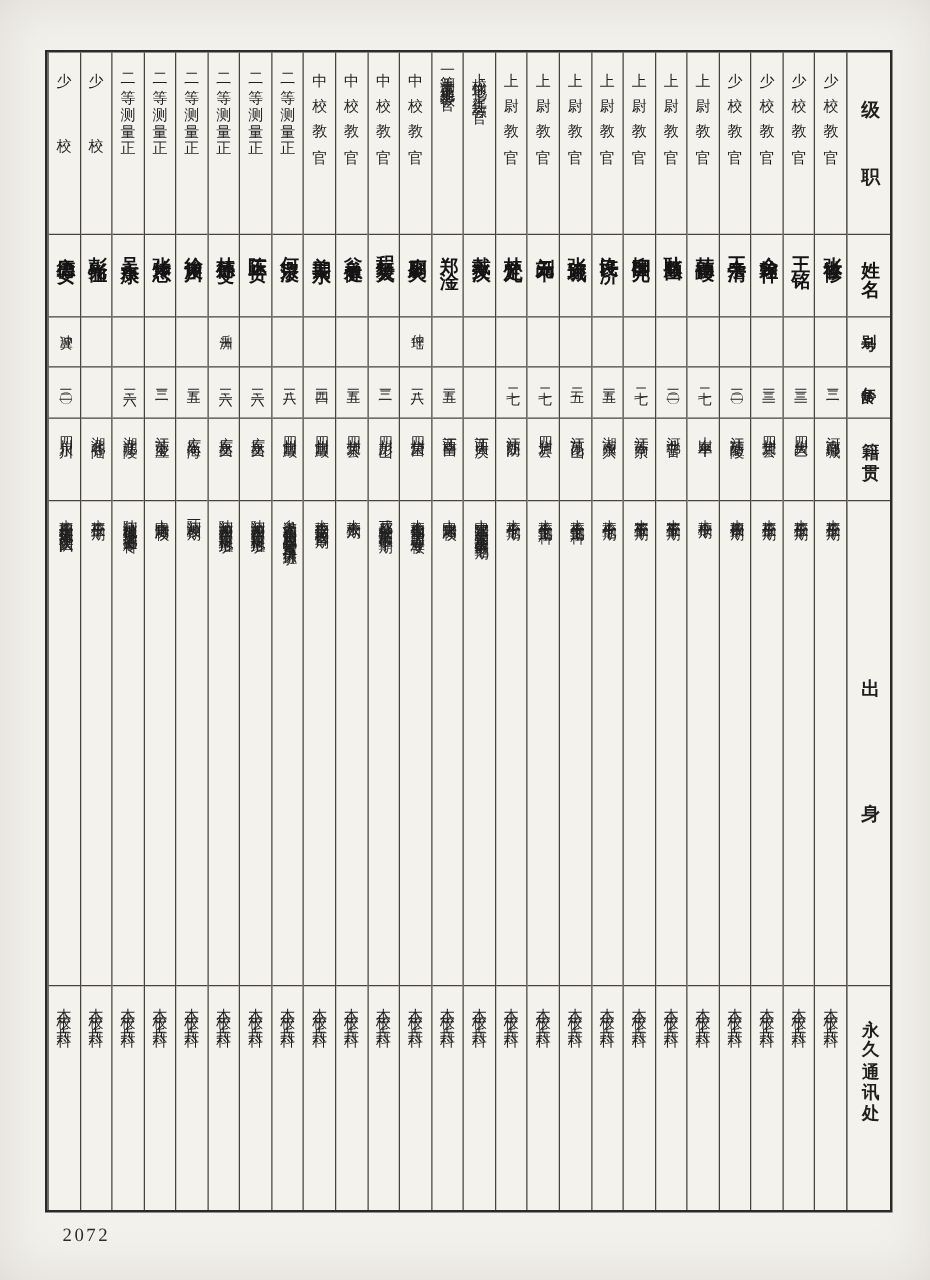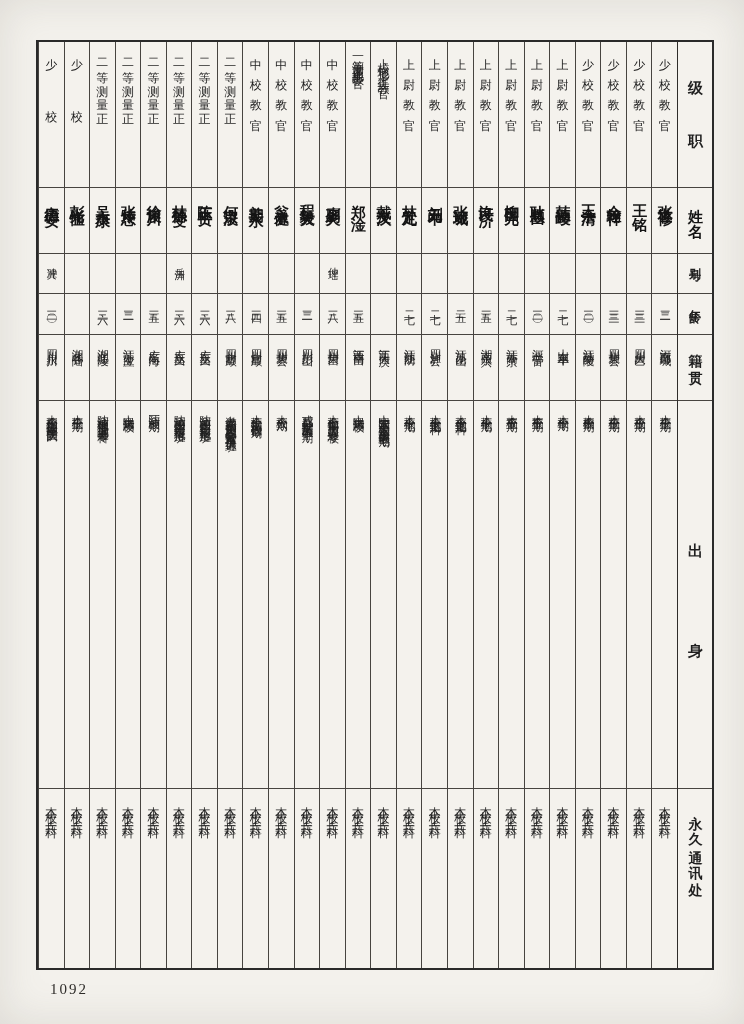--- a/index.html
+++ b/index.html
@@ -693,14 +693,14 @@
       <div class="cell c-background h-background">
         <span class="vtext">出身</span>
       </div>
       <div class="cell c-contact h-contact">
         <span class="vtext">永久通讯处</span>
       </div>
     </div>
 
   </div>
 
-  <div class="page-number">1092</div>
+  <div class="page-number">2072</div>
 </div>
 
 </body></html>

